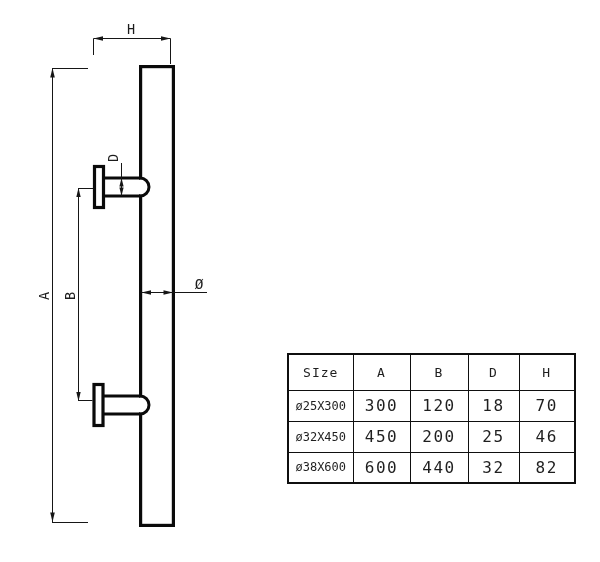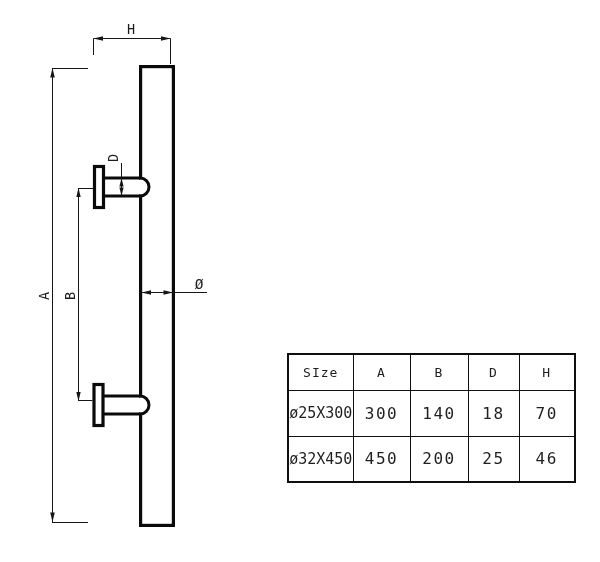--- a/index.html
+++ b/index.html
@@ -50,21 +50,21 @@
     padding: 0;
     font-weight: 400;
     color: #1f1f1f;
     background: #ffffff;
   }
   .dim-table table { border: 2.2px solid #0f0f0f; }
   .dim-table thead tr { height: 36px; }
   .dim-table tbody tr { height: 31px; }
   .dim-table th { font-size: 13px; letter-spacing: 1px; }
   .dim-table td { font-size: 16px; letter-spacing: 1.5px; }
-  .dim-table td:first-child { font-size: 15px; letter-spacing: 0; }
+  .dim-table td:first-child { font-size: 12px; letter-spacing: 0; }
 </style>
 </head>
 <body>
 
 <div id="stage">
 
   <svg width="600" height="562" viewBox="0 0 600 562">
 
     <g>
       <line x1="52.5" y1="68" x2="52.5" y2="522"></line>
@@ -142,28 +142,35 @@
           <th>A</th>
           <th>B</th>
           <th>D</th>
           <th>H</th>
         </tr>
       </thead>
       <tbody>
         <tr>
           <td>ø25X300</td>
           <td>300</td>
-          <td>140</td>
+          <td>120</td>
           <td>18</td>
           <td>70</td>
         </tr>
         <tr>
           <td>ø32X450</td>
           <td>450</td>
           <td>200</td>
           <td>25</td>
           <td>46</td>
         </tr>
+        <tr>
+          <td>ø38X600</td>
+          <td>600</td>
+          <td>440</td>
+          <td>32</td>
+          <td>82</td>
+        </tr>
       </tbody>
     </table>
   </div>
 
 </div>
 
 </body></html>

